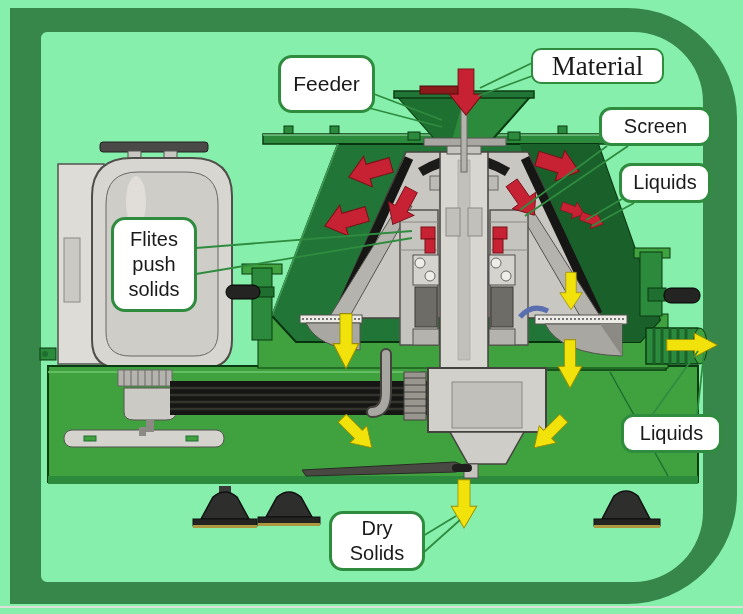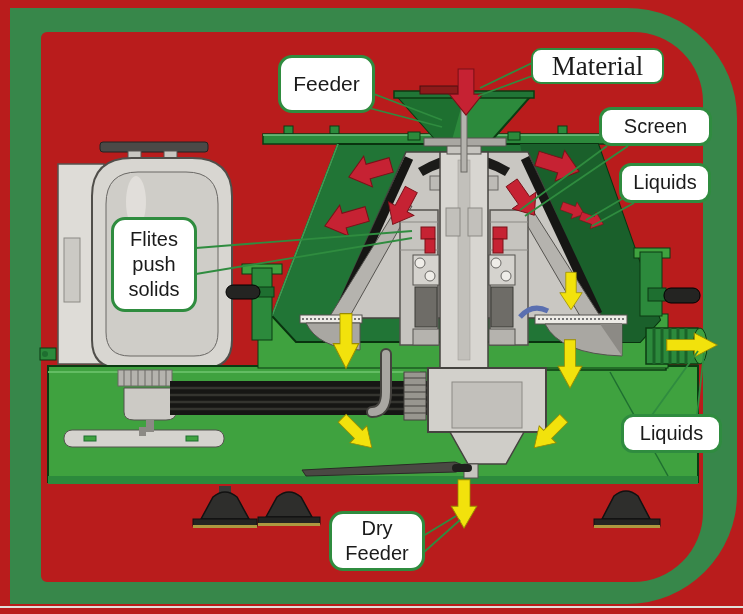--- a/index.html
+++ b/index.html
@@ -1,16 +1,16 @@
 <!DOCTYPE html>
 <html style="--frame-green: #37874A; --callout-border: #2F8C3F; --machine-light-green: #3FA23F; --machine-dark-green: #217536; --arrow-red: #C62233; --arrow-yellow: #F2E20C;"><head>
 <meta charset="utf-8">
 <style>
   html,body{margin:0;padding:0;background:#fff;}
-  #stage{position:relative;width:743px;height:614px;background:#b91c1c;overflow:hidden;
+  #stage{position:relative;width:743px;height:614px;background:#86efac;overflow:hidden;
          font-family:"Liberation Sans",sans-serif;}
   #stage svg{position:absolute;left:0;top:0;}
   .bubble{position:absolute;box-sizing:border-box;background:#fff;
           border:3px solid var(--callout-border,#2F8C3F);border-radius:14px;
           display:flex;align-items:center;justify-content:center;text-align:center;
           font-size:20px;line-height:1.26;color:#1a1a1a;z-index:5;}
   .bubble.serif{font-family:"Liberation Serif",serif;font-size:27px;border-width:2px;border-radius:10px;}
   #lbl-feeder{left:278px;top:55px;width:97px;height:58px;font-size:21px;}
   #lbl-material{left:531px;top:48px;width:133px;height:36px;}
   #lbl-screen{left:599px;top:107px;width:113px;height:39px;border-radius:12px;}
@@ -266,15 +266,15 @@
         <line class="leader" x1="423" y1="553" x2="460" y2="520"></line>
   </g>
 </svg>
 
 <div class="bubble" id="lbl-feeder">Feeder</div>
 <div class="bubble serif" id="lbl-material">Material</div>
 <div class="bubble" id="lbl-screen">Screen</div>
 <div class="bubble" id="lbl-liquids-top">Liquids</div>
 <div class="bubble" id="lbl-flites">Flites push solids</div>
 <div class="bubble" id="lbl-liquids-right">Liquids</div>
-<div class="bubble" id="lbl-dry-solids">Dry Feeder</div>
+<div class="bubble" id="lbl-dry-solids">Dry Solids</div>
 
 </div>
 
 </body></html>

